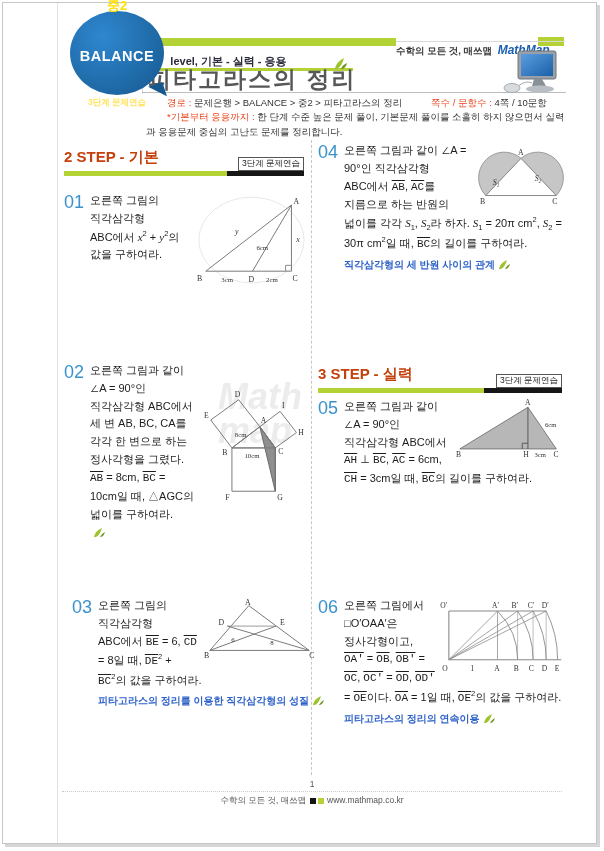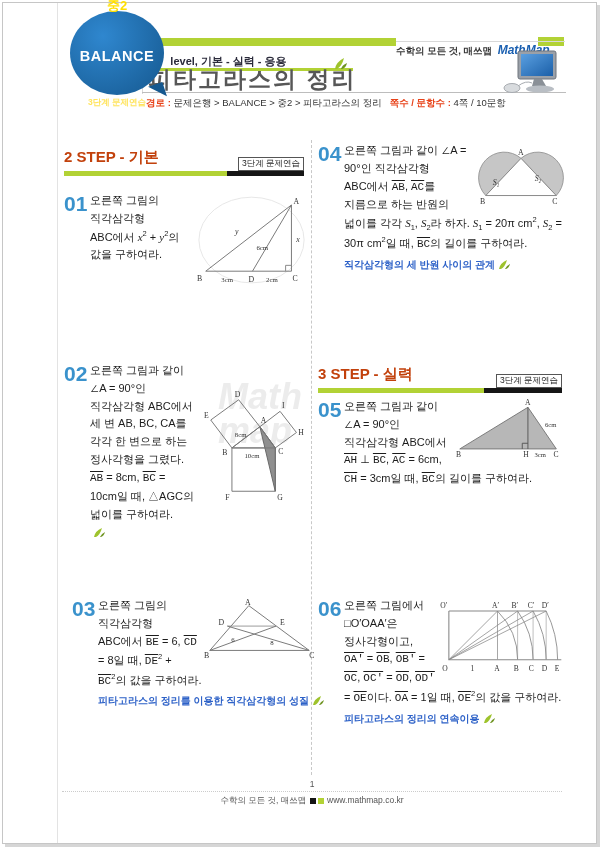--- a/index.html
+++ b/index.html
@@ -25,42 +25,42 @@
   .logo{font-style:italic;font-weight:bold;font-size:12px;color:#1a5fb0;margin-left:3px;}
   .title-box{position:absolute;left:142px;top:41px;width:422px;height:52px;
         border-left:1px solid #d8d8d8;border-top:1px solid #d8d8d8;}
   .level-line{position:absolute;left:148px;top:42px;white-space:nowrap;}
   .level-num{font-size:25px;font-weight:bold;font-style:italic;color:#a9c92e;margin-right:4px;}
   .level-text{font-size:11px;font-weight:bold;color:#2a2a3a;margin-top:16px;}
   .level-underline{position:absolute;left:148px;top:68px;width:205px;height:3px;background:#b2d235;}
   .page-title{position:absolute;left:148px;top:64px;font-size:23px;font-weight:bold;color:#575757;letter-spacing:2px;}
   .header-rule{position:absolute;left:142px;top:92px;width:424px;height:1px;background:#bdbdbd;}
   .meta{position:absolute;left:146px;top:96px;width:420px;font-size:9.5px;line-height:1.5;color:#333;}
-  .red{color:#e8431a;font-weight:bold;}
+  .red{color:#e8431a;font-weight:normal;margin-left:21px;}
   .pc-icon{position:absolute;left:498px;top:50px;}
 
   
   .watermark{position:absolute;left:218px;top:380px;width:110px;font-size:36px;line-height:.95;
         font-weight:bold;font-style:italic;color:rgba(110,110,110,0.13);z-index:0;}
 
   
   .col-divider{position:absolute;left:311px;top:140px;height:635px;width:0;border-left:1px dashed #c8c8c8;}
 
   
   .step{position:absolute;height:28px;}
   .step-title{font-size:15px;font-weight:bold;color:#c2410c;}
   .step-tab{position:absolute;right:0;bottom:5px;font-size:8.5px;color:#222;background:#fff;
         border:1px solid #555;padding:0 3px;line-height:1.4;}
   .step-bar{position:absolute;left:0;right:0;bottom:0;height:5px;display:flex;}
   .step-bar .lime{flex:0 0 68%;background:#b2d235;}
   .step-bar .black{flex:1;background:#161616;}
 
   
   .problem{position:absolute;z-index:1;}
-  .pnum{position:absolute;left:0;top:0;font-size:21px;font-weight:bold;color:#3a92cc;}
+  .pnum{position:absolute;left:0;top:0;font-size:18px;font-weight:normal;color:#3a92cc;}
   .pbody{margin-left:26px;}
   .ptext{margin:0;font-size:11px;line-height:1.62;color:#1c1c1c;word-break:keep-all;}
   .ptext i{font-family:"Liberation Serif",serif;}
   .ovl{text-decoration:overline;font-family:Liberation Mono, monospace;}
   sup,sub{font-size:7.5px;}
   .fig{float:right;margin:0 0 2px 5px;}
   .ptag{clear:both;font-size:10px;font-weight:bold;color:#2e62c8;padding-top:4px;white-space:nowrap;}
   .ptag svg{vertical-align:-2px;margin-left:3px;}
 
   
@@ -107,20 +107,24 @@
     <path d="M9 13 Q10 9 15 7 Q14 12 10 13 Z" fill="#6f9422"></path>
   </svg>
   <div class="header-rule"></div>
 
   <div class="meta">
     <div>
       <span class="red">경로 :</span>
       <span>문제은행 &gt; BALANCE &gt; 중2 &gt; 피타고라스의 정리</span>
       &nbsp;&nbsp;<span class="red">쪽수 / 문항수 :</span>
       <span>4쪽 / 10문항</span>
+    </div>
+    <div>
+      <span class="red">*기본부터 응용까지 :</span>
+      <span>한 단계 수준 높은 문제 풀이, 기본문제 풀이를 소홀히 하지 않으면서 실력과 응용문제 중심의 고난도 문제를 정리합니다.</span>
     </div>
   </div>
 
   <svg class="pc-icon" width="64" height="46" viewBox="0 0 64 46">
     <defs>
       <linearGradient id="scr" x1="0" y1="0" x2="1" y2="1">
         <stop offset="0" stop-color="#5a9fe0"></stop>
           <stop offset="1" stop-color="#1b5fa8"></stop>
       </linearGradient>
     </defs>

